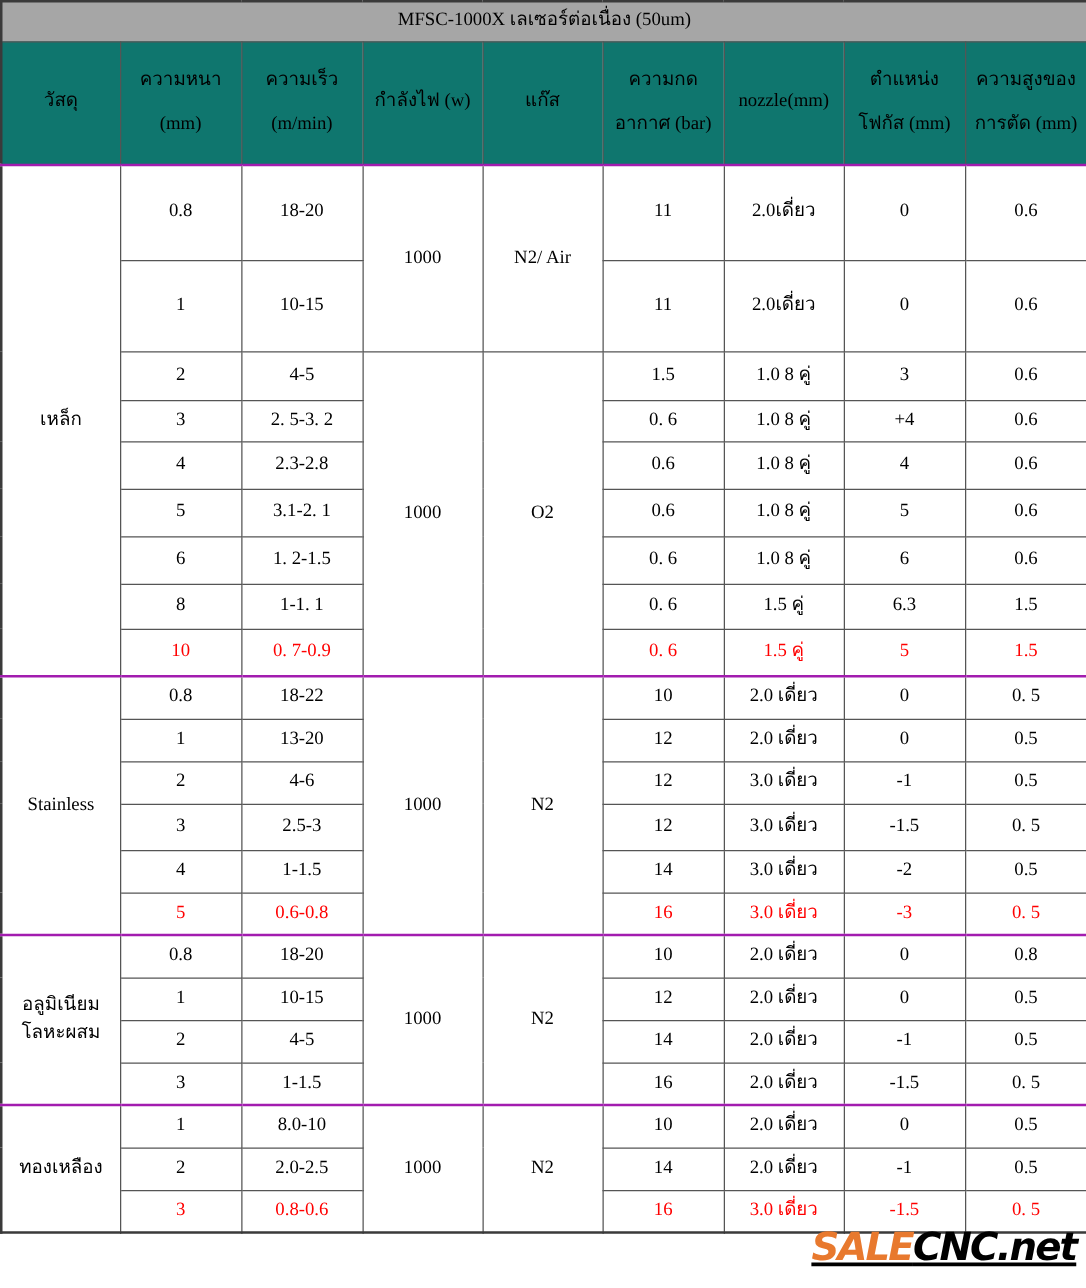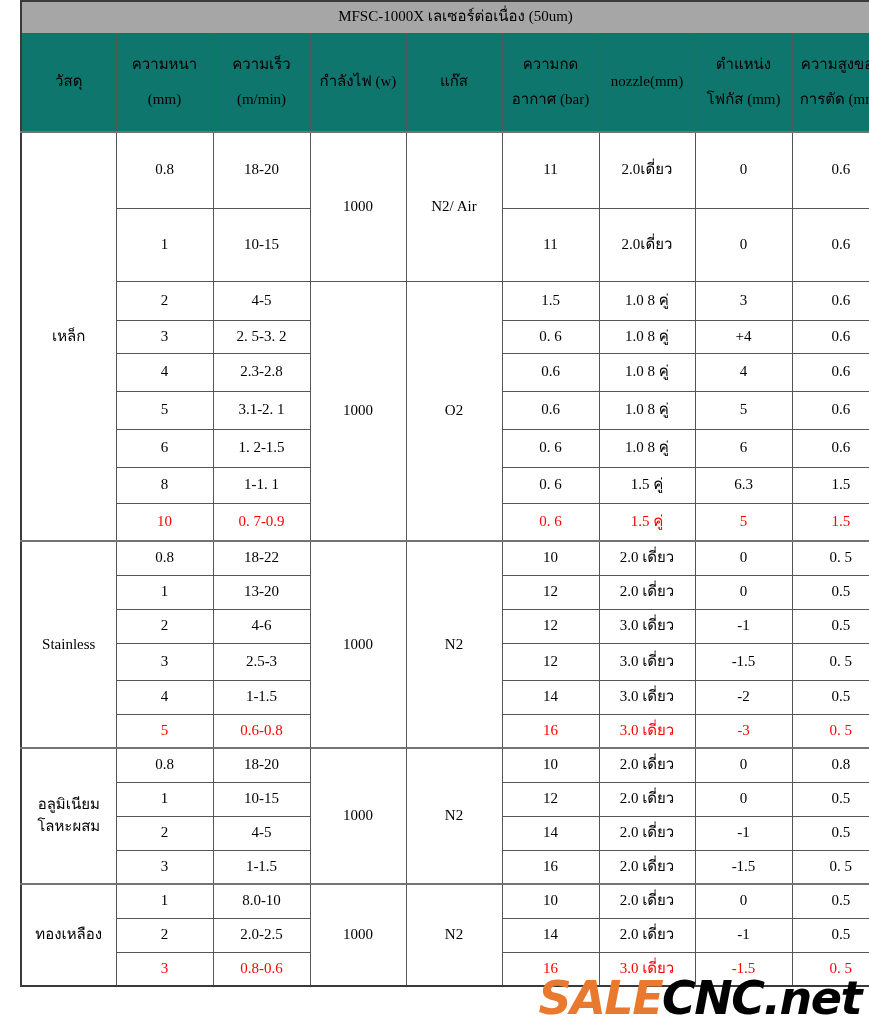--- a/index.html
+++ b/index.html
@@ -12,21 +12,20 @@
     height: 1030px;
     font-family: "Liberation Serif", "DejaVu Serif", serif;
     color: #000000;
     overflow: hidden;
   }
   #page {
     position: relative;
     width: 869px;
     height: 1030px;
     box-sizing: border-box;
-    padding-left: 20px;
   }
   table.spec {
     border-collapse: collapse;
     table-layout: fixed;
     width: 869px;
     border: 2px solid #3a3a3a;
   }
   table.spec td {
     border: 1px solid #555555;
     text-align: center;
@@ -62,42 +61,43 @@
   }
   td.head-cell .l1, td.head-cell .l2 {
     display: block;
   }
   td.head-cell .l2 { margin-top: 14px; }
 
   td.mat { font-size: 15px; }
   td.red { color: #ff0000; }
 
   
-  tr.sect-start > td { border-top: 2px solid #737373; margin-left: 28px; }
+  tr.sect-start > td { border-top: 2px solid #a21caf; margin-left: 28px; }
 
   #logo {
     position: absolute;
     left: 0;
     top: 966px;
     width: 869px;
     height: 64px;
     display: flex;
     align-items: center;
     justify-content: flex-end;
     padding-right: 8px;
     box-sizing: border-box;
   }
   #logo .wordmark {
     font-family: "DejaVu Sans", "Liberation Sans", sans-serif;
     font-weight: bold;
     font-style: italic;
-    font-size: 46px;
+    font-size: 31px;
     letter-spacing: -1.5px;
     line-height: 1;
     white-space: nowrap;
+    text-decoration: underline;
   }
   #logo .sale { color: #e8792e; }
   #logo .cnc  { color: #000000; }
 </style>
 </head>
 <body>
 
 <div id="page">
 
   <table class="spec">

